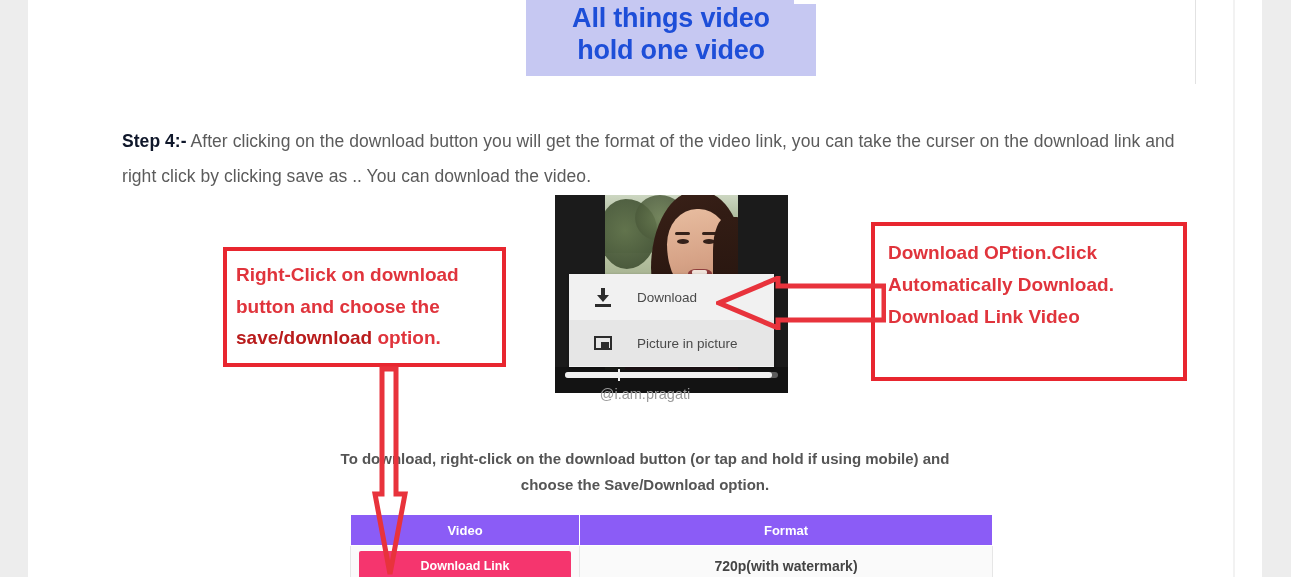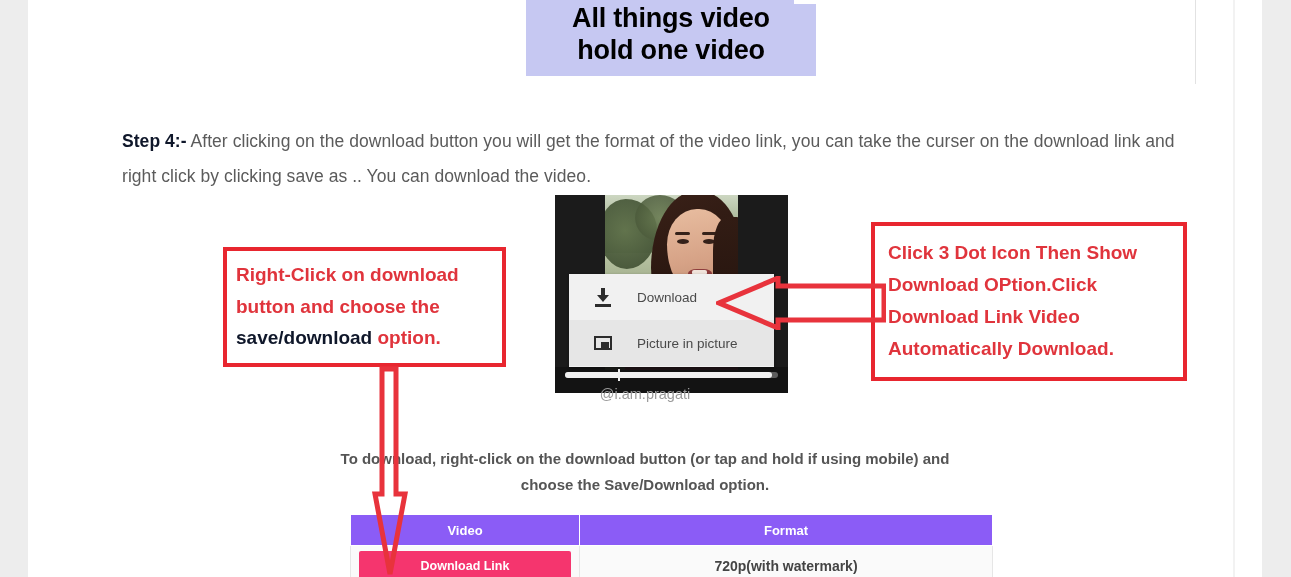--- a/index.html
+++ b/index.html
@@ -61,21 +61,21 @@
     top: 0;
     width: 100%;
     height: 100%;
     display: flex;
     flex-direction: column;
     align-items: center;
     justify-content: center;
     line-height: 1.18;
   }
   .banner-line {
-    color: #000000;
+    color: #1d4ed8;
     font-size: 27px;
     font-weight: bold;
     letter-spacing: -0.2px;
     white-space: nowrap;
   }
   .banner-notch {
     position: absolute;
     left: 766px;
     top: -6px;
     width: 26px;
@@ -121,21 +121,21 @@
     padding: 11px 0 0 13px;
   }
   .anno-line {
     font-size: 19px;
     font-weight: bold;
     line-height: 31.5px;
     color: #e0343c;
     white-space: nowrap;
   }
   .anno-right .anno-line { line-height: 32px; }
-  .anno-green { color: #0f172a; }
+  .anno-green { color: #b91c1c; }
 
   
   .player {
     position: absolute;
     left: 527px;
     top: 195px;
     width: 233px;
     height: 198px;
     background: #1b1b1b;
     overflow: hidden;
@@ -369,24 +369,23 @@
 
     <p class="step-para"><span class="step-label">Step 4:-</span><span> After clicking on the download button you will get the format of the video link, you can take the curser on the download link and right click by clicking save as .. You can download the video.</span></p>
 
     <div class="anno-box anno-left">
       <div class="anno-line">Right-Click on download</div>
       <div class="anno-line">button and choose the</div>
       <div class="anno-line"><span class="anno-green">save/download</span><span> option.</span></div>
     </div>
 
     <div class="anno-box anno-right">
-      <div class="anno-line">Click 3 Dot Icon Then Show</div>
       <div class="anno-line">Download OPtion.Click</div>
+      <div class="anno-line">Automatically Download.</div>
       <div class="anno-line">Download Link Video</div>
-      <div class="anno-line">Automatically Download.</div>
     </div>
 
     <div class="player">
       <div class="player-thumb">
         <div class="thumb-sky"></div>
         <div class="thumb-ground"></div>
         <div class="thumb-tree-a"></div>
         <div class="thumb-tree-b"></div>
         <div class="thumb-shirt"></div>
         <div class="thumb-neck"></div>

